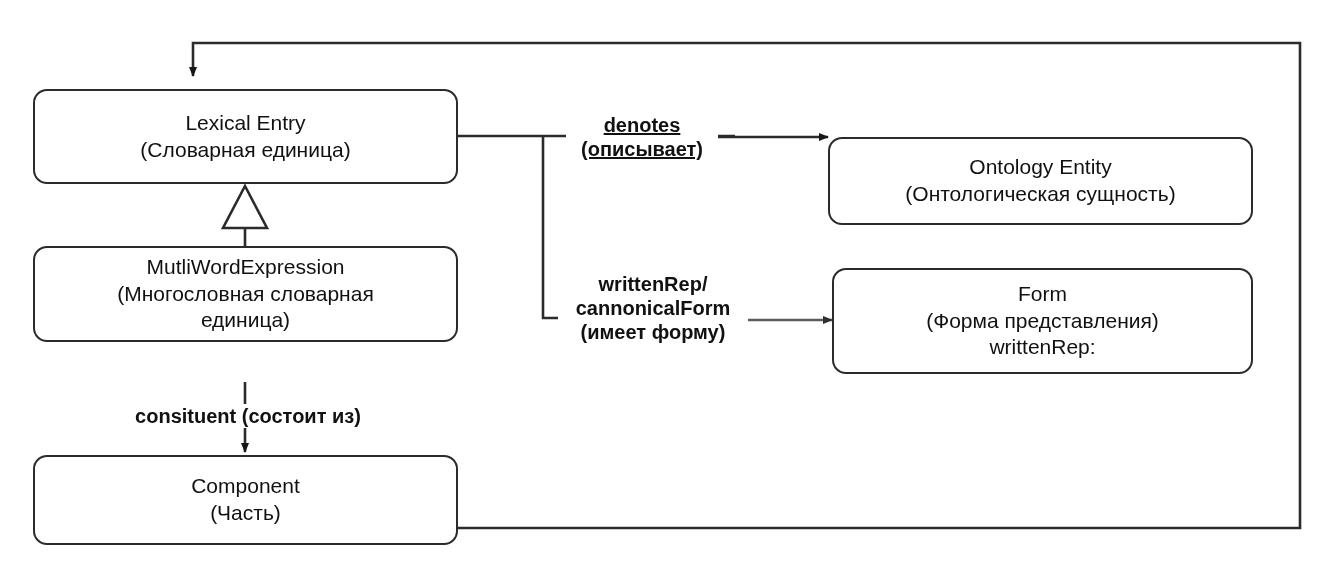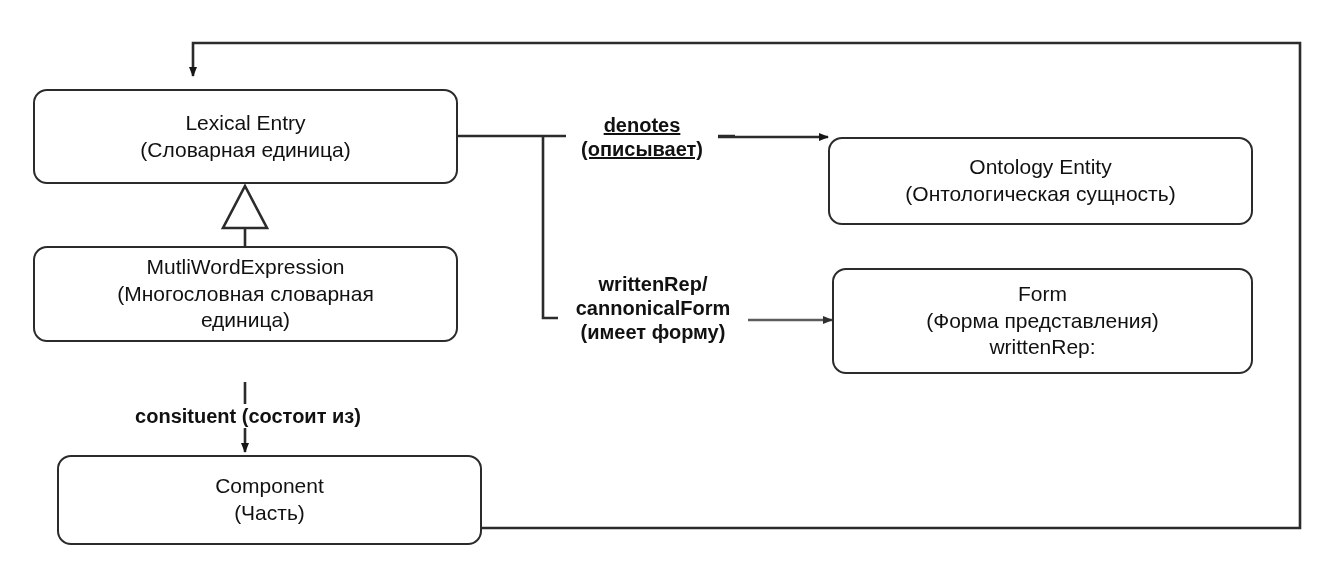--- a/index.html
+++ b/index.html
@@ -111,21 +111,21 @@
     <span class="ln">(Многословная словарная</span>
     <span class="ln">единица)</span>
   </div>
 
   <div class="node" style="left:832px; top:268px; width:421px; height:106px;">
     <span class="ln">Form</span>
     <span class="ln">(Форма представления)</span>
     <span class="ln">writtenRep:</span>
   </div>
 
-  <div class="node" style="left:33px; top:455px; width:425px; height:90px;margin-left:24px;">
+  <div class="node" style="left:33px; top:455px; width:425px; height:90px;">
     <span class="ln">Component</span>
     <span class="ln">(Часть)</span>
   </div>
 
   <div class="edge-label" style="left:566px; top:113px; width:152px;text-decoration:underline;">
     <span class="ln">denotes</span>
     <span class="ln">(описывает)</span>
   </div>
 
   <div class="edge-label" style="left:558px; top:272px; width:190px;">

